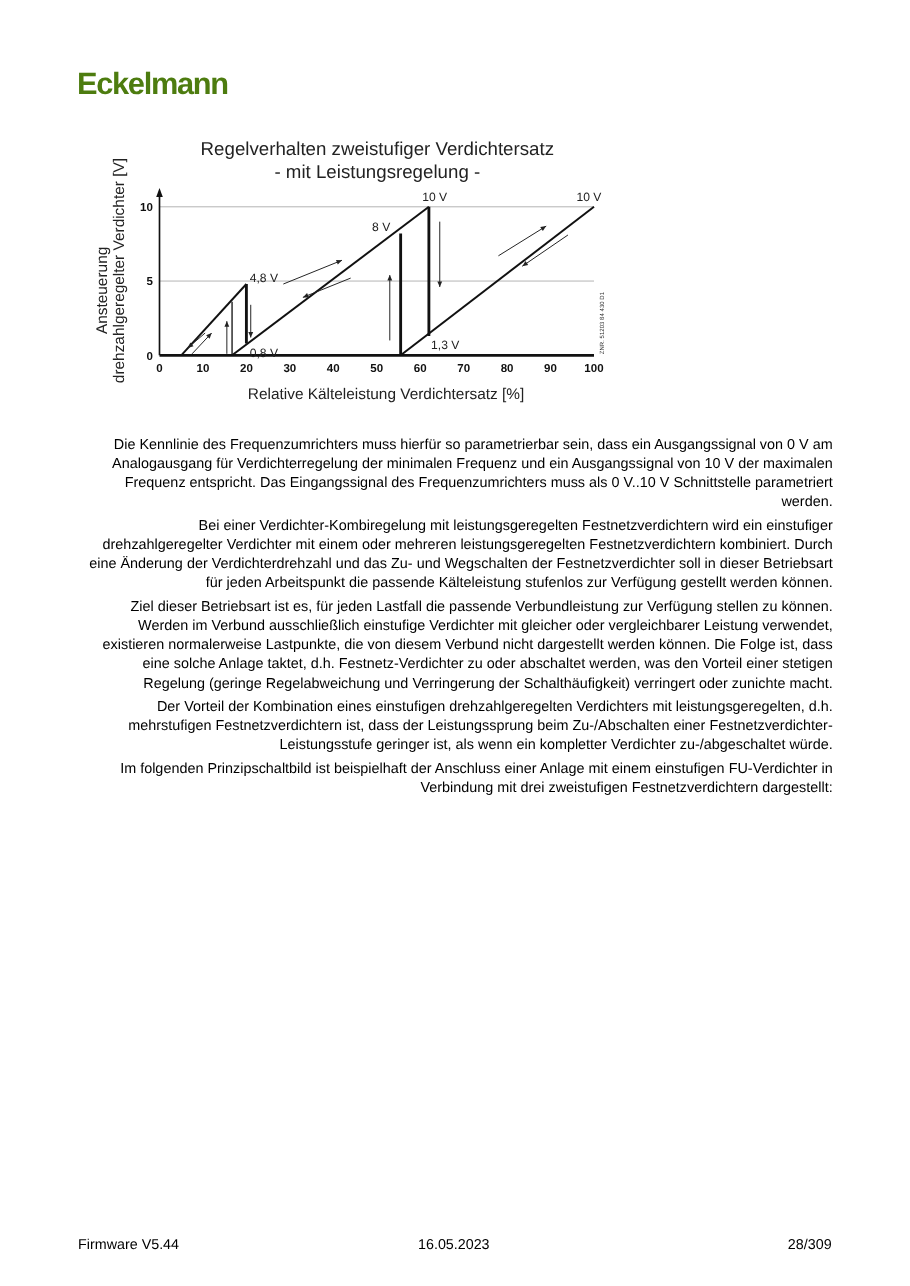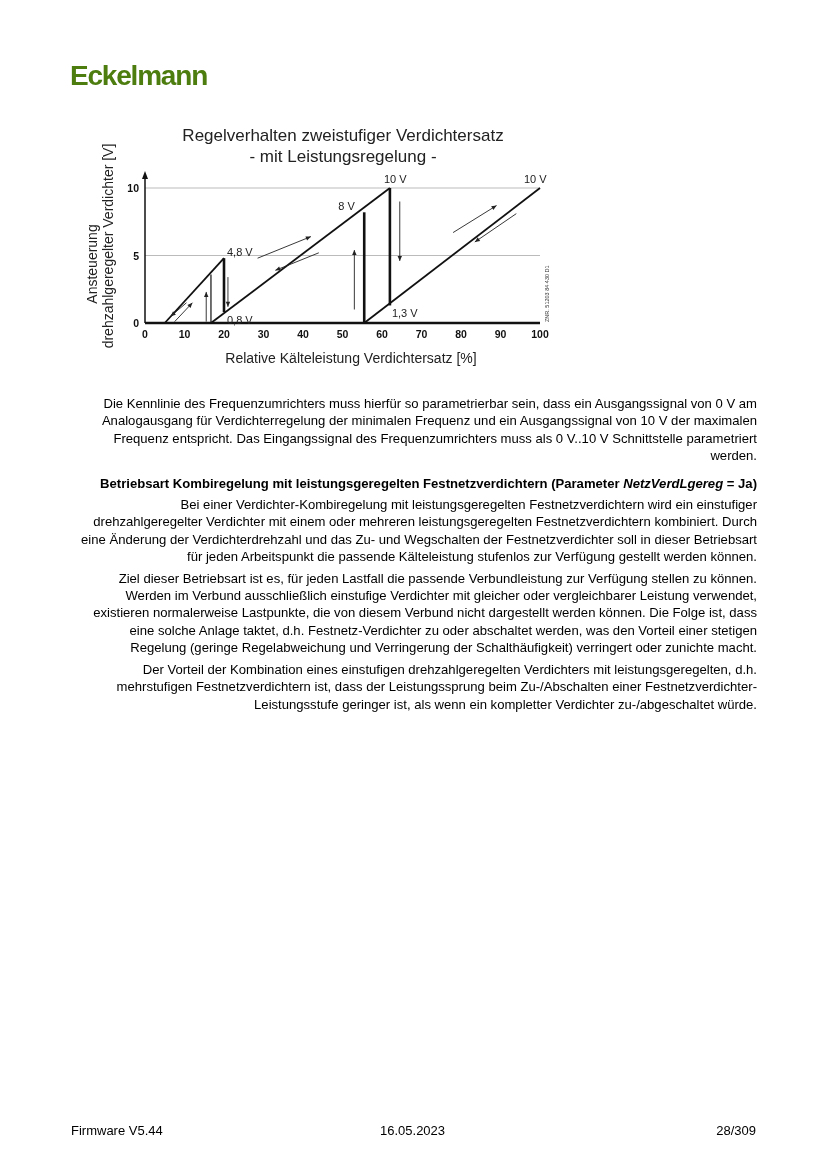--- a/index.html
+++ b/index.html
@@ -83,21 +83,21 @@
         <line x1="378.1" y1="116.55" x2="421.55" y2="89.55000000000001" stroke="#222" stroke-width="0.9"></line>
         <polygon points="421.55,89.55000000000001 416.1419972533538,90.32039359568165 418.46432050042256,94.05761378402005" fill="#222"></polygon>
         <line x1="441.29999999999995" y1="97.65" x2="399.825" y2="126" stroke="#222" stroke-width="0.9"></line>
         <polygon points="399.825,126 405.194297808872,124.99469355933536 402.711337202823,121.36221415418953" fill="#222"></polygon>
       </g>
   </svg>
 </div>
 
 <div class="body-text">
   <p>Die Kennlinie des Frequenzumrichters muss hierfür so parametrierbar sein, dass ein Ausgangssignal von 0 V am Analogausgang für Verdichterregelung der minimalen Frequenz und ein Ausgangssignal von 10 V der maximalen Frequenz entspricht. Das Eingangssignal des Frequenzumrichters muss als 0 V..10 V Schnittstelle parametriert werden.</p>
-  <p class="heading"><span>Betriebsart Kombiregelung mit leistungsgeregelten Festnetzverdichtern (Parameter </span><i>NetzVerdLgereg</i><span> = Ja)</span></p>
   <p>Bei einer Verdichter-Kombiregelung mit leistungsgeregelten Festnetzverdichtern wird ein einstufiger drehzahlgeregelter Verdichter mit einem oder mehreren leistungsgeregelten Festnetzverdichtern kombiniert. Durch eine Änderung der Verdichterdrehzahl und das Zu- und Wegschalten der Festnetzverdichter soll in dieser Betriebsart für jeden Arbeitspunkt die passende Kälteleistung stufenlos zur Verfügung gestellt werden können.</p>
   <p>Ziel dieser Betriebsart ist es, für jeden Lastfall die passende Verbundleistung zur Verfügung stellen zu können. Werden im Verbund ausschließlich einstufige Verdichter mit gleicher oder vergleichbarer Leistung verwendet, existieren normalerweise Lastpunkte, die von diesem Verbund nicht dargestellt werden können. Die Folge ist, dass eine solche Anlage taktet, d.h. Festnetz-Verdichter zu oder abschaltet werden, was den Vorteil einer stetigen Regelung (geringe Regelabweichung und Verringerung der Schalthäufigkeit) verringert oder zunichte macht.</p>
   <p>Der Vorteil der Kombination eines einstufigen drehzahlgeregelten Verdichters mit leistungsgeregelten, d.h. mehrstufigen Festnetzverdichtern ist, dass der Leistungssprung beim Zu-/Abschalten einer Festnetzverdichter-Leistungsstufe geringer ist, als wenn ein kompletter Verdichter zu-/abgeschaltet würde.</p>
+  <p>Im folgenden Prinzipschaltbild ist beispielhaft der Anschluss einer Anlage mit einem einstufigen FU-Verdichter in Verbindung mit drei zweistufigen Festnetzverdichtern dargestellt:</p>
 </div>
 
 <div class="footer left">Firmware V5.44</div>
 <div class="footer center">16.05.2023</div>
 <div class="footer right">28/309</div>
 
 </body></html>

